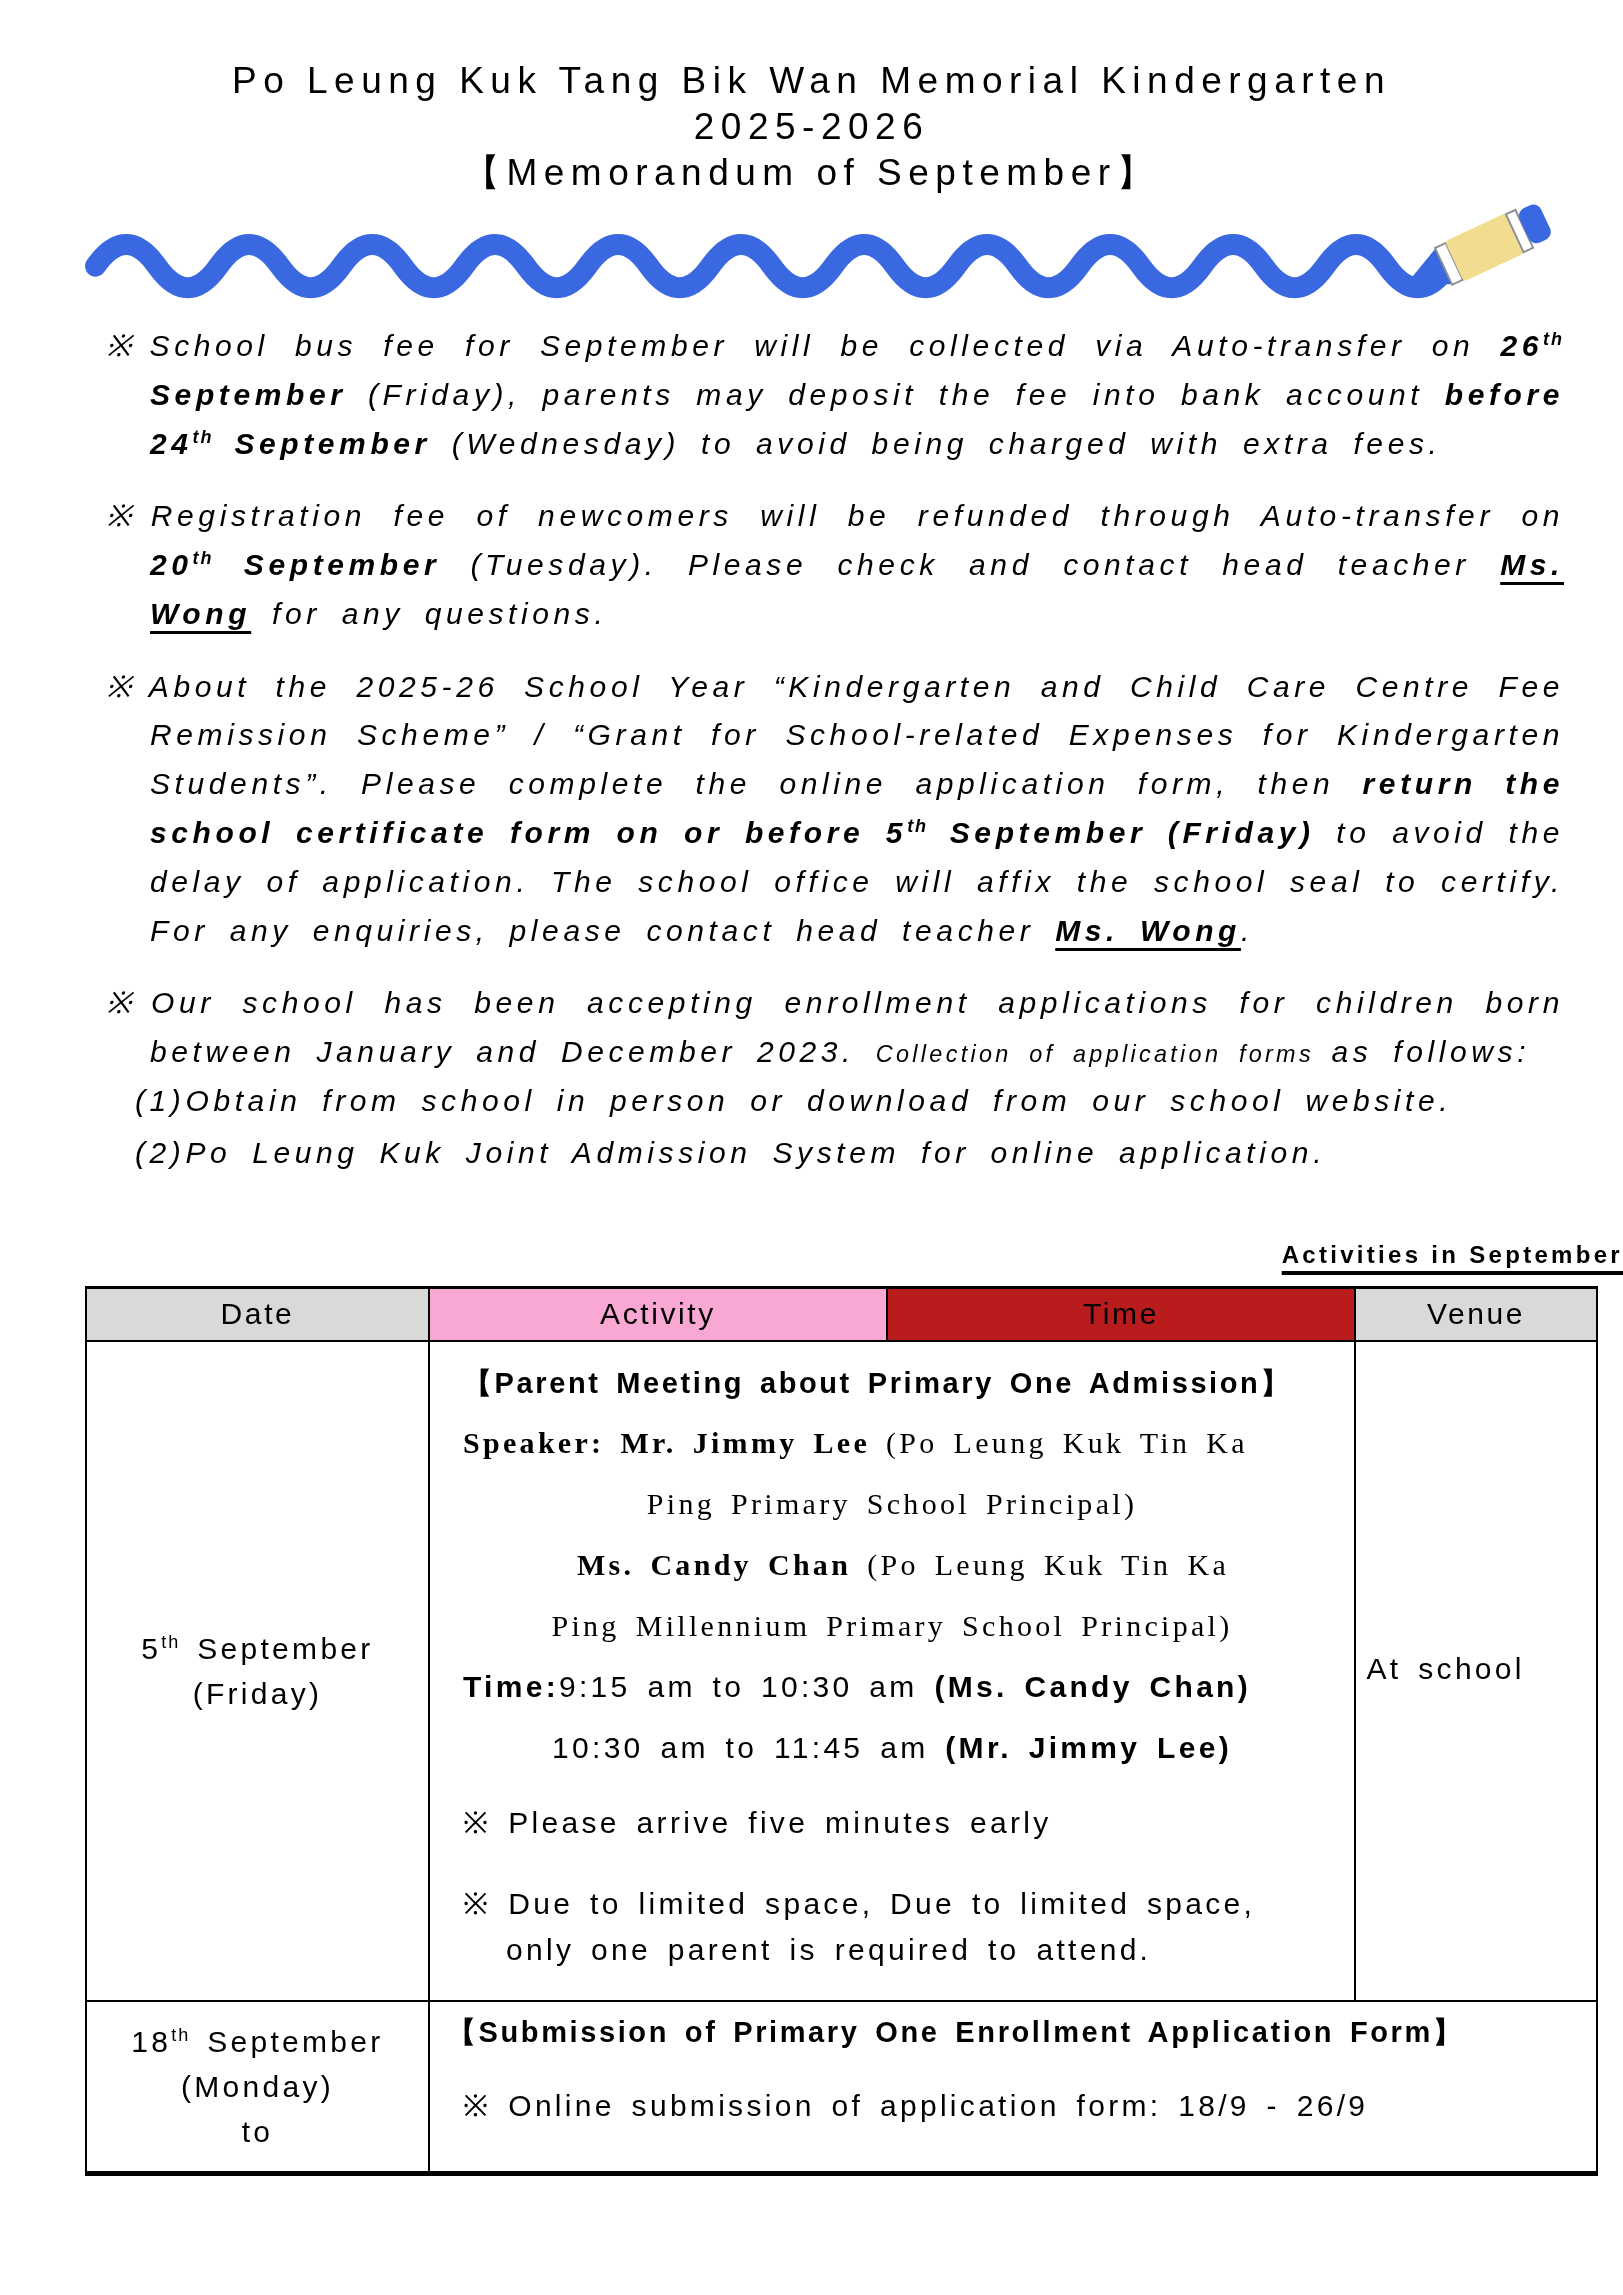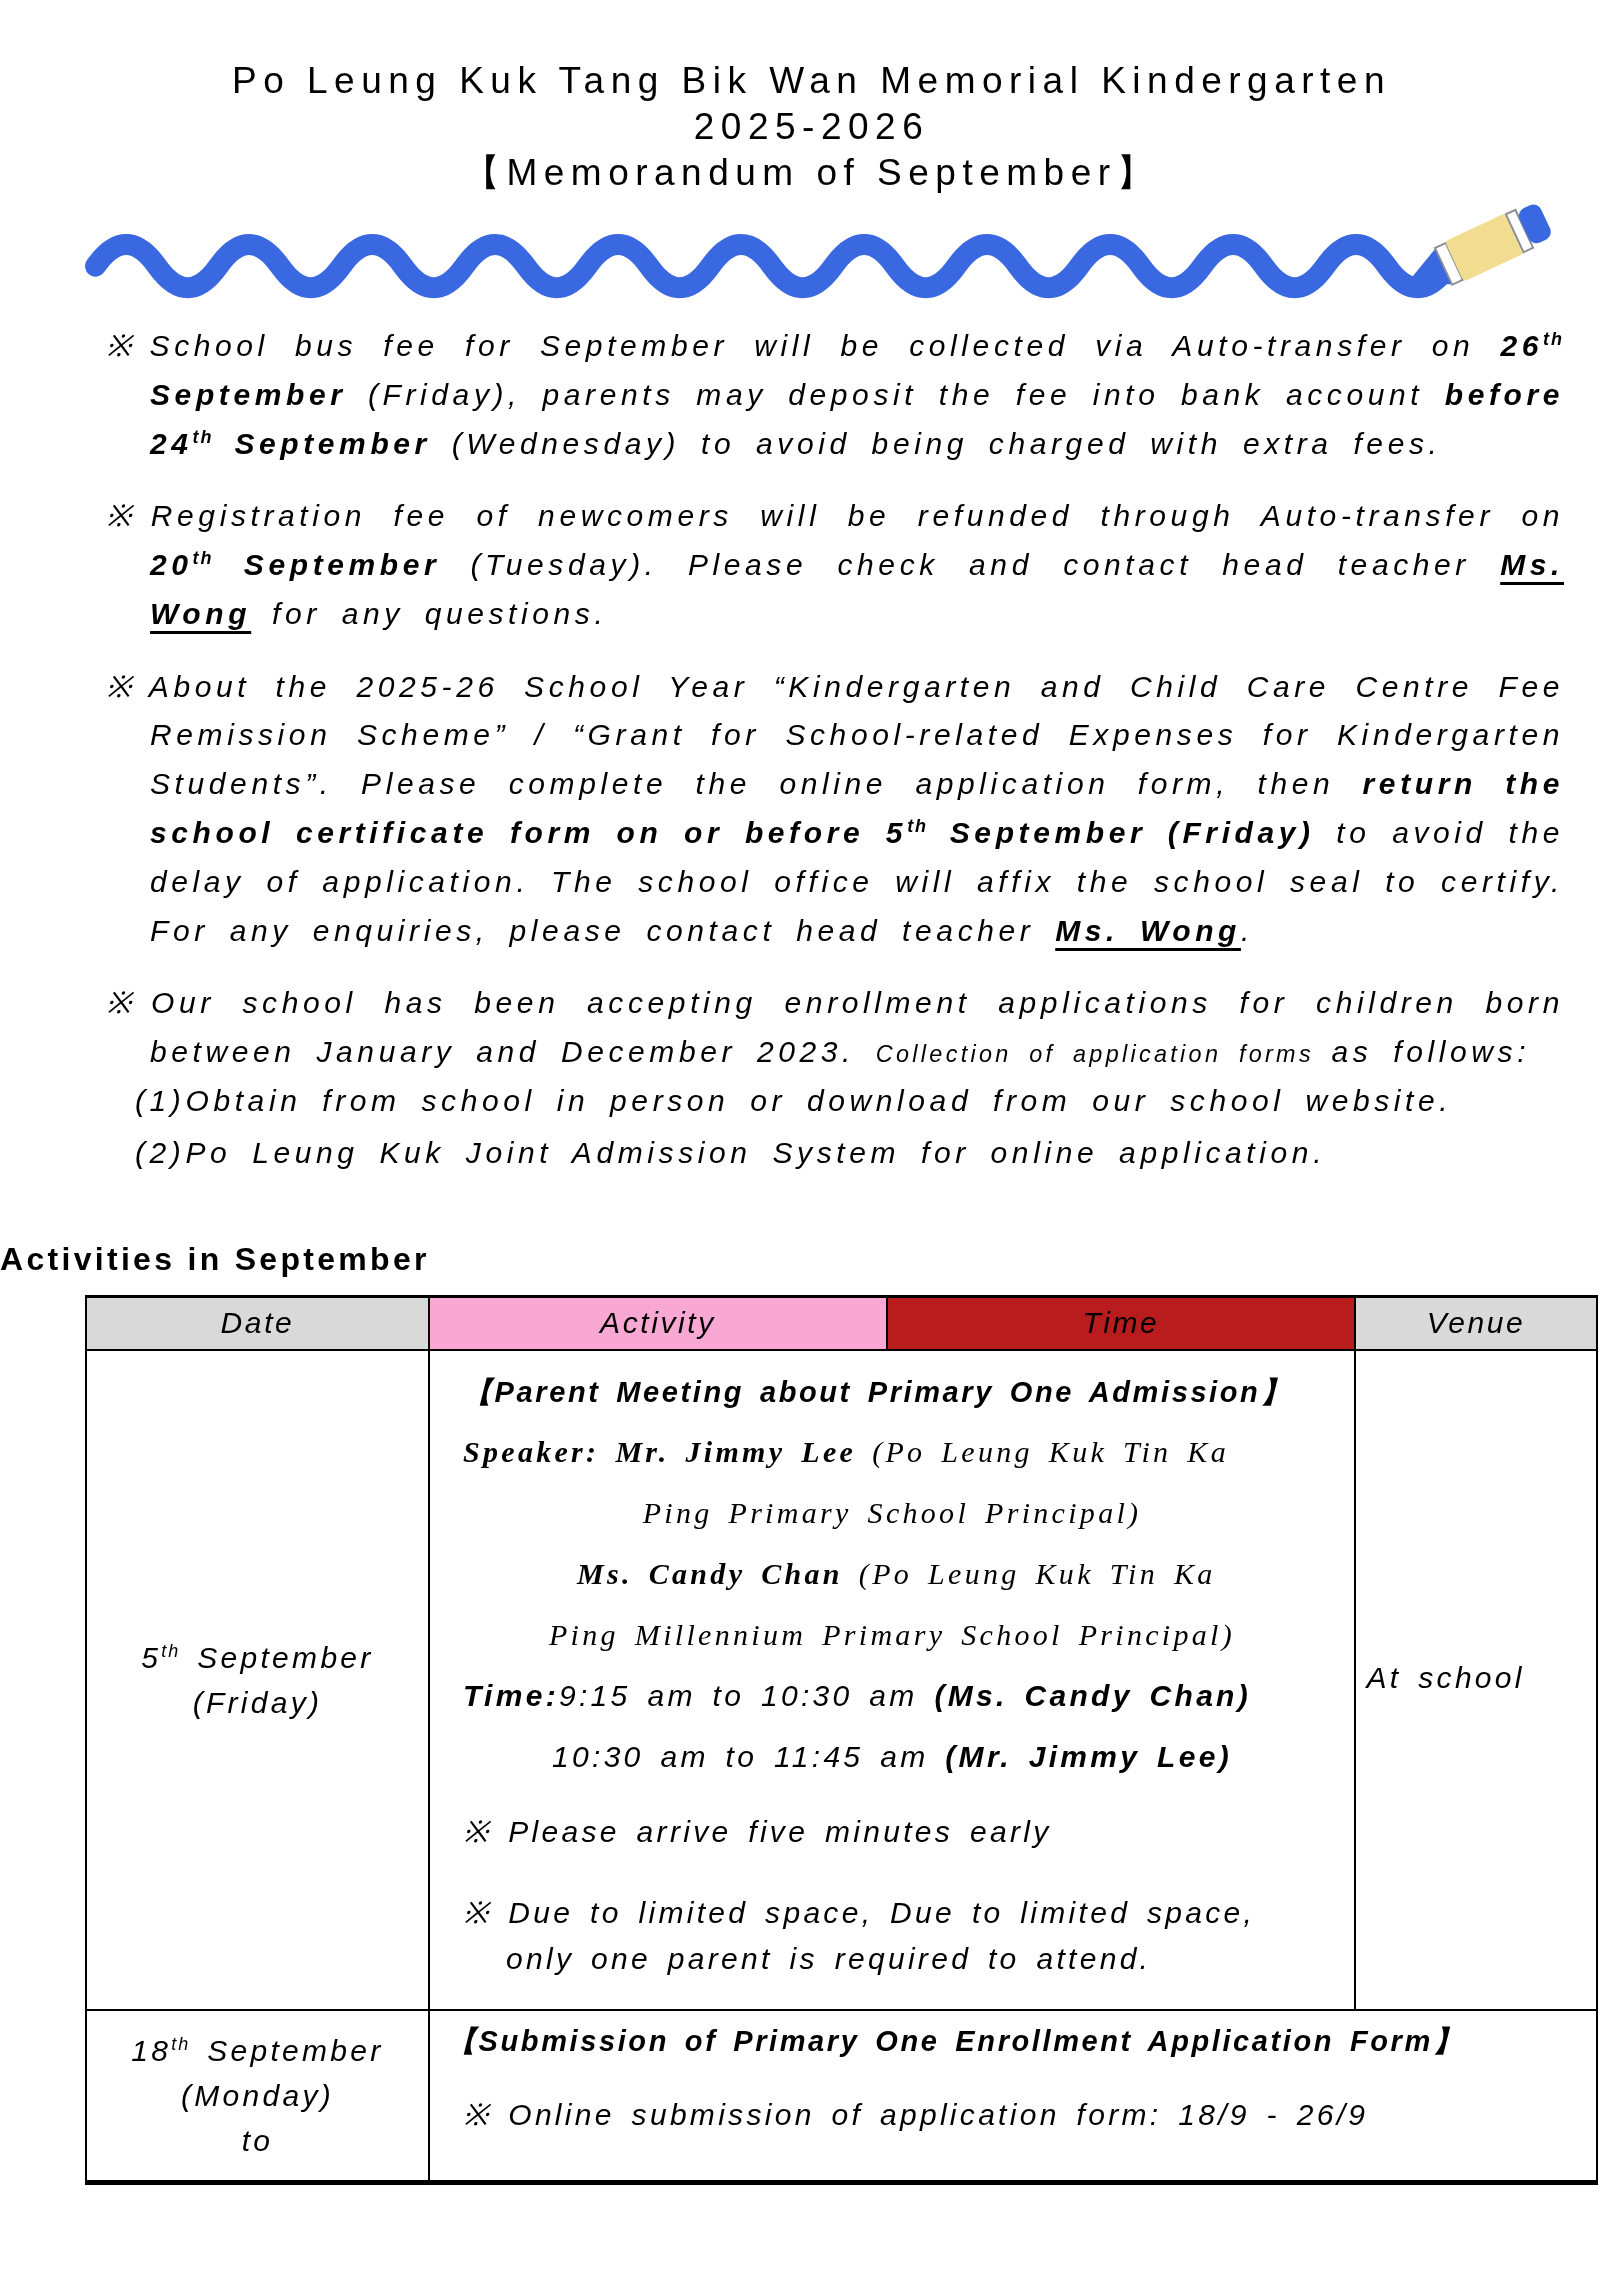--- a/index.html
+++ b/index.html
@@ -18,26 +18,26 @@
   .content .bullet{padding-left:44px;text-indent:-44px;}
   .content .bullet .marker{margin-right:8.5px;}
   .content .tight{margin-bottom:0;}
   .content .subitem{margin:0 0 2.6px 29px;padding-left:48px;text-indent:-48px;}
   .b{font-weight:bold;}
   .u{text-decoration:underline;text-decoration-thickness:3.3px;text-underline-offset:6.5px;}
   .sm{font-size:0.78em;letter-spacing:3.3px;}
   sup{font-size:0.60em;line-height:0;vertical-align:super;letter-spacing:2px;}
   
   .activities-title{
-    margin:63px 0 0 0;text-align:left;font-size:32px;font-weight:bold;letter-spacing:3.3px;
-    text-decoration-thickness:3.9px;text-underline-offset:7.9px;
+    margin:63px 0 0 0;text-align:right;font-size:24px;font-weight:bold;letter-spacing:3.3px;
+    text-decoration:underline;text-decoration-thickness:3.9px;text-underline-offset:7.9px;
   }
   .act-table{
     margin:17px 0 0 85px;width:1511px;border-collapse:collapse;table-layout:fixed;
-    font-size:30px;letter-spacing:3.3px;word-spacing:5.2px;border:2px solid #000;border-top-width:3.3px;font-style:italic;
+    font-size:30px;letter-spacing:3.3px;word-spacing:5.2px;border:2px solid #000;border-top-width:3.3px;
   }
   .act-table th{
     border:2px solid #000;border-top-width:3.3px;height:49px;font-weight:normal;
     font-size:30px;letter-spacing:2.6px;text-align:center;
   }
   .act-table td{border:2px solid #000;vertical-align:top;padding:6.5px 17px 10.5px 17px;}
   .act-table .last-row td{border-bottom:5.9px solid #000;}
   .row-tall{height:520px;}
   .date-cell{vertical-align:middle !important;text-align:center;line-height:1.5;padding:17px !important;}
   .date-line{text-align:center;margin:0;}

